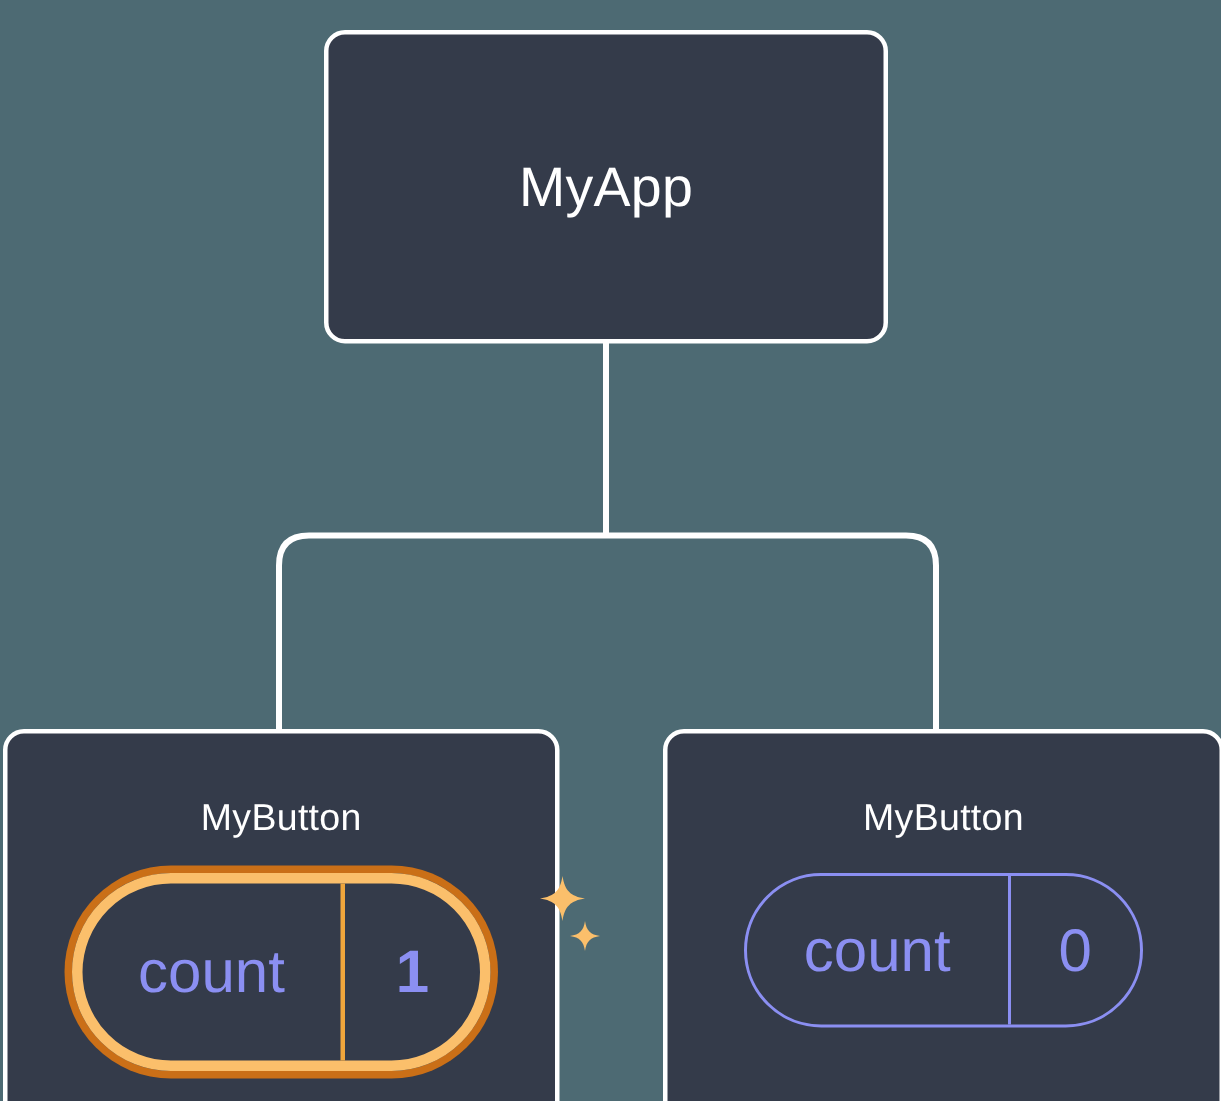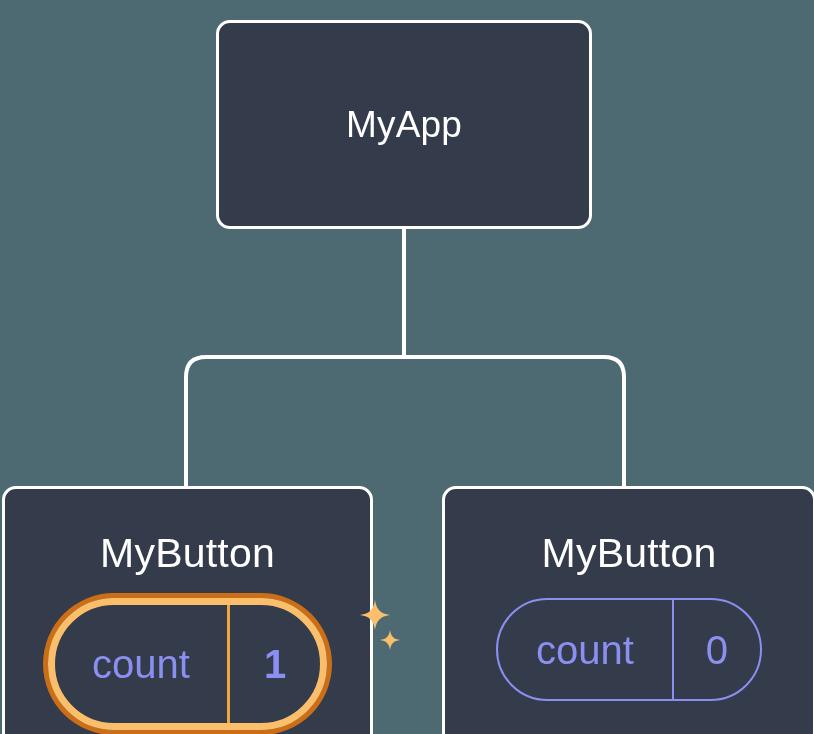--- a/index.html
+++ b/index.html
@@ -59,21 +59,21 @@
   .node-child-right {
     left: 442px;
     top: 470px;
     width: 374px;
     height: 262px;
     border-radius: 14px;
   }
 
   .node-title {
     color: #ffffff;
-    font-size: 41px;
+    font-size: 25px;
     font-weight: 400;
     letter-spacing: 0.2px;
     line-height: 1;
     white-space: nowrap;
   }
   .node-root .node-title {
     font-size: 37px;
   }
   .node-child-left .node-title,
   .node-child-right .node-title {

